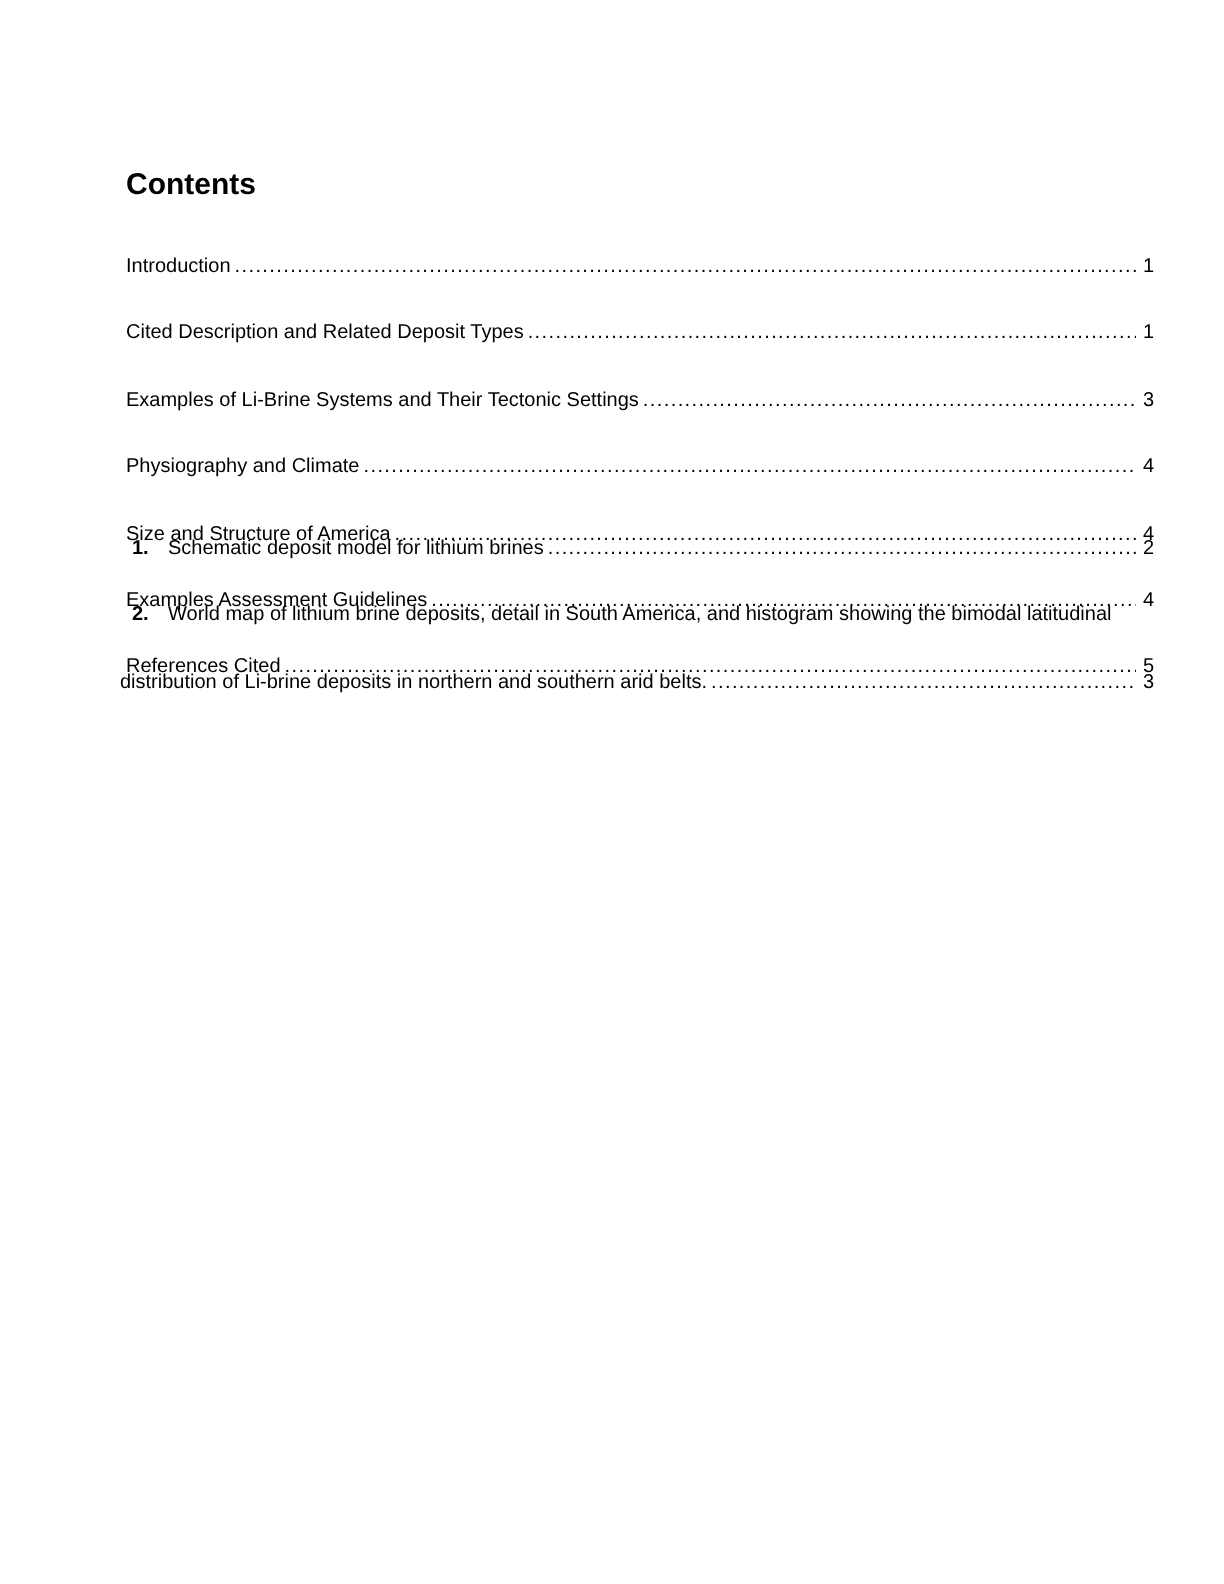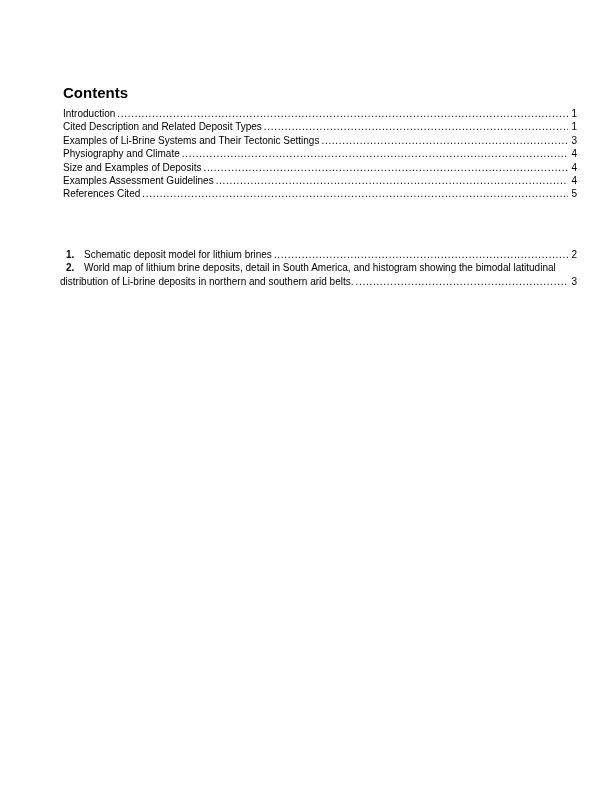--- a/index.html
+++ b/index.html
@@ -34,21 +34,21 @@
     font-size: 10px;
     line-height: 13.4px;
     color: #000000;
   }
   #toc-list { top: 107px; }
   #fig-list { top: 248px; }
   .row {
     display: flex;
     align-items: baseline;
   }
-  .title { white-space: nowrap; flex: 0 0 auto; }
+  .title { white-space: nowrap; flex: 0 0 auto; margin-top: 20px; }
   .leader {
     flex: 1 1 auto;
     overflow: hidden;
     white-space: nowrap;
     min-width: 8px;
     margin-left: 2px;
   }
   .leader::after {
     content: "....................................................................................................................................................................................................";
     letter-spacing: 0.7px;
@@ -98,21 +98,21 @@
       <span class="title">Examples of Li-Brine Systems and Their Tectonic Settings</span>
       <span class="leader"></span>
       <span class="pagenum">3</span>
     </div>
     <div class="row">
       <span class="title">Physiography and Climate</span>
       <span class="leader"></span>
       <span class="pagenum">4</span>
     </div>
     <div class="row">
-      <span class="title">Size and Examples of Deposits</span>
+      <span class="title">Size and Structure of America</span>
       <span class="leader"></span>
       <span class="pagenum">4</span>
     </div>
     <div class="row">
       <span class="title">Examples Assessment Guidelines</span>
       <span class="leader"></span>
       <span class="pagenum">4</span>
     </div>
     <div class="row">
       <span class="title">References Cited</span>

